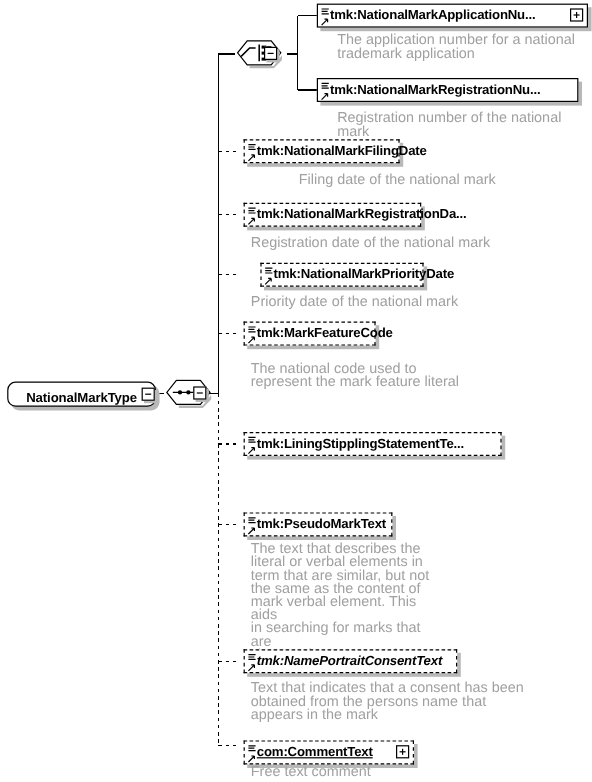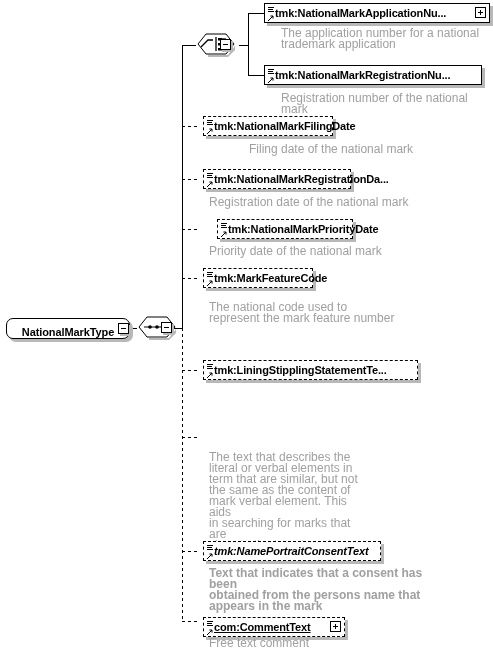--- a/index.html
+++ b/index.html
@@ -248,50 +248,59 @@
   <div class="elem optional" style="left:203px; top:268px; width:110px;">
     <svg class="type-icon" viewBox="0 0 8 17">
       <line x1="1" y1="2.5" x2="7" y2="2.5" stroke="#000" stroke-width="1"></line>
       <line x1="1" y1="4.5" x2="6" y2="4.5" stroke="#000" stroke-width="1"></line>
       <line x1="1" y1="6.5" x2="7" y2="6.5" stroke="#000" stroke-width="1"></line>
       <path d="M1,16 L6,11 M6,11 L3.4,11 M6,11 L6,13.6" stroke="#000" stroke-width="1" fill="none"></path>
     </svg>
     <span class="label">tmk:MarkFeatureCode</span>
   </div>
   <div class="annot" style="left:209px; top:302px; width:230px;">The national code used to
-represent the mark feature number</div>
+represent the mark feature literal</div>
 
   <div class="elem optional" style="left:203px; top:360px; width:215px;">
     <svg class="type-icon" viewBox="0 0 8 17">
       <line x1="1" y1="2.5" x2="7" y2="2.5" stroke="#000" stroke-width="1"></line>
       <line x1="1" y1="4.5" x2="6" y2="4.5" stroke="#000" stroke-width="1"></line>
       <line x1="1" y1="6.5" x2="7" y2="6.5" stroke="#000" stroke-width="1"></line>
       <path d="M1,16 L6,11 M6,11 L3.4,11 M6,11 L6,13.6" stroke="#000" stroke-width="1" fill="none"></path>
     </svg>
     <span class="label">tmk:LiningStipplingStatementTe...</span>
   </div>
 
+  <div class="elem optional" style="left:203px; top:427px; width:124px;">
+    <svg class="type-icon" viewBox="0 0 8 17">
+      <line x1="1" y1="2.5" x2="7" y2="2.5" stroke="#000" stroke-width="1"></line>
+      <line x1="1" y1="4.5" x2="6" y2="4.5" stroke="#000" stroke-width="1"></line>
+      <line x1="1" y1="6.5" x2="7" y2="6.5" stroke="#000" stroke-width="1"></line>
+      <path d="M1,16 L6,11 M6,11 L3.4,11 M6,11 L6,13.6" stroke="#000" stroke-width="1" fill="none"></path>
+    </svg>
+    <span class="label">tmk:PseudoMarkText</span>
+  </div>
   <div class="annot" style="left:209px; top:452px; width:160px;">The text that describes the
 literal or verbal elements in
 term that are similar, but not
 the same as the content of
 mark verbal element. This aids
 in searching for marks that are
 close to the target mark</div>
 
   <div class="elem optional" style="left:203px; top:541px; width:178px;font-style:italic;">
     <svg class="type-icon" viewBox="0 0 8 17">
       <line x1="1" y1="2.5" x2="7" y2="2.5" stroke="#000" stroke-width="1"></line>
       <line x1="1" y1="4.5" x2="6" y2="4.5" stroke="#000" stroke-width="1"></line>
       <line x1="1" y1="6.5" x2="7" y2="6.5" stroke="#000" stroke-width="1"></line>
       <path d="M1,16 L6,11 M6,11 L3.4,11 M6,11 L6,13.6" stroke="#000" stroke-width="1" fill="none"></path>
     </svg>
     <span class="label">tmk:NamePortraitConsentText</span>
   </div>
-  <div class="annot" style="left:209px; top:568px; width:240px;font-weight:bold;">Text that indicates that a consent has been
+  <div class="annot" style="left:209px; top:568px; width:240px;">Text that indicates that a consent has been
 obtained from the persons name that
 appears in the mark</div>
 
   <div class="elem optional" style="left:203px; top:617px; width:142px;text-decoration:underline;">
     <svg class="type-icon" viewBox="0 0 8 17">
       <line x1="1" y1="2.5" x2="7" y2="2.5" stroke="#000" stroke-width="1"></line>
       <line x1="1" y1="4.5" x2="6" y2="4.5" stroke="#000" stroke-width="1"></line>
       <line x1="1" y1="6.5" x2="7" y2="6.5" stroke="#000" stroke-width="1"></line>
       <path d="M1,16 L6,11 M6,11 L3.4,11 M6,11 L6,13.6" stroke="#000" stroke-width="1" fill="none"></path>
     </svg>

